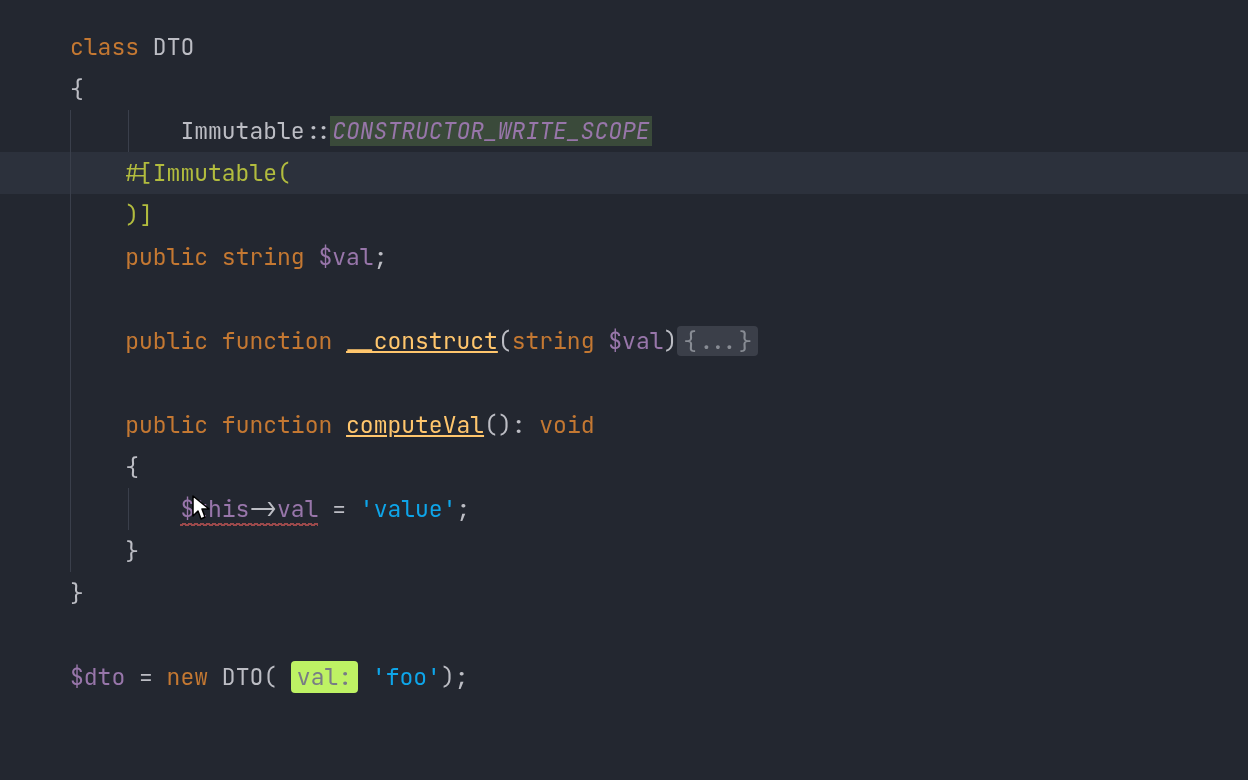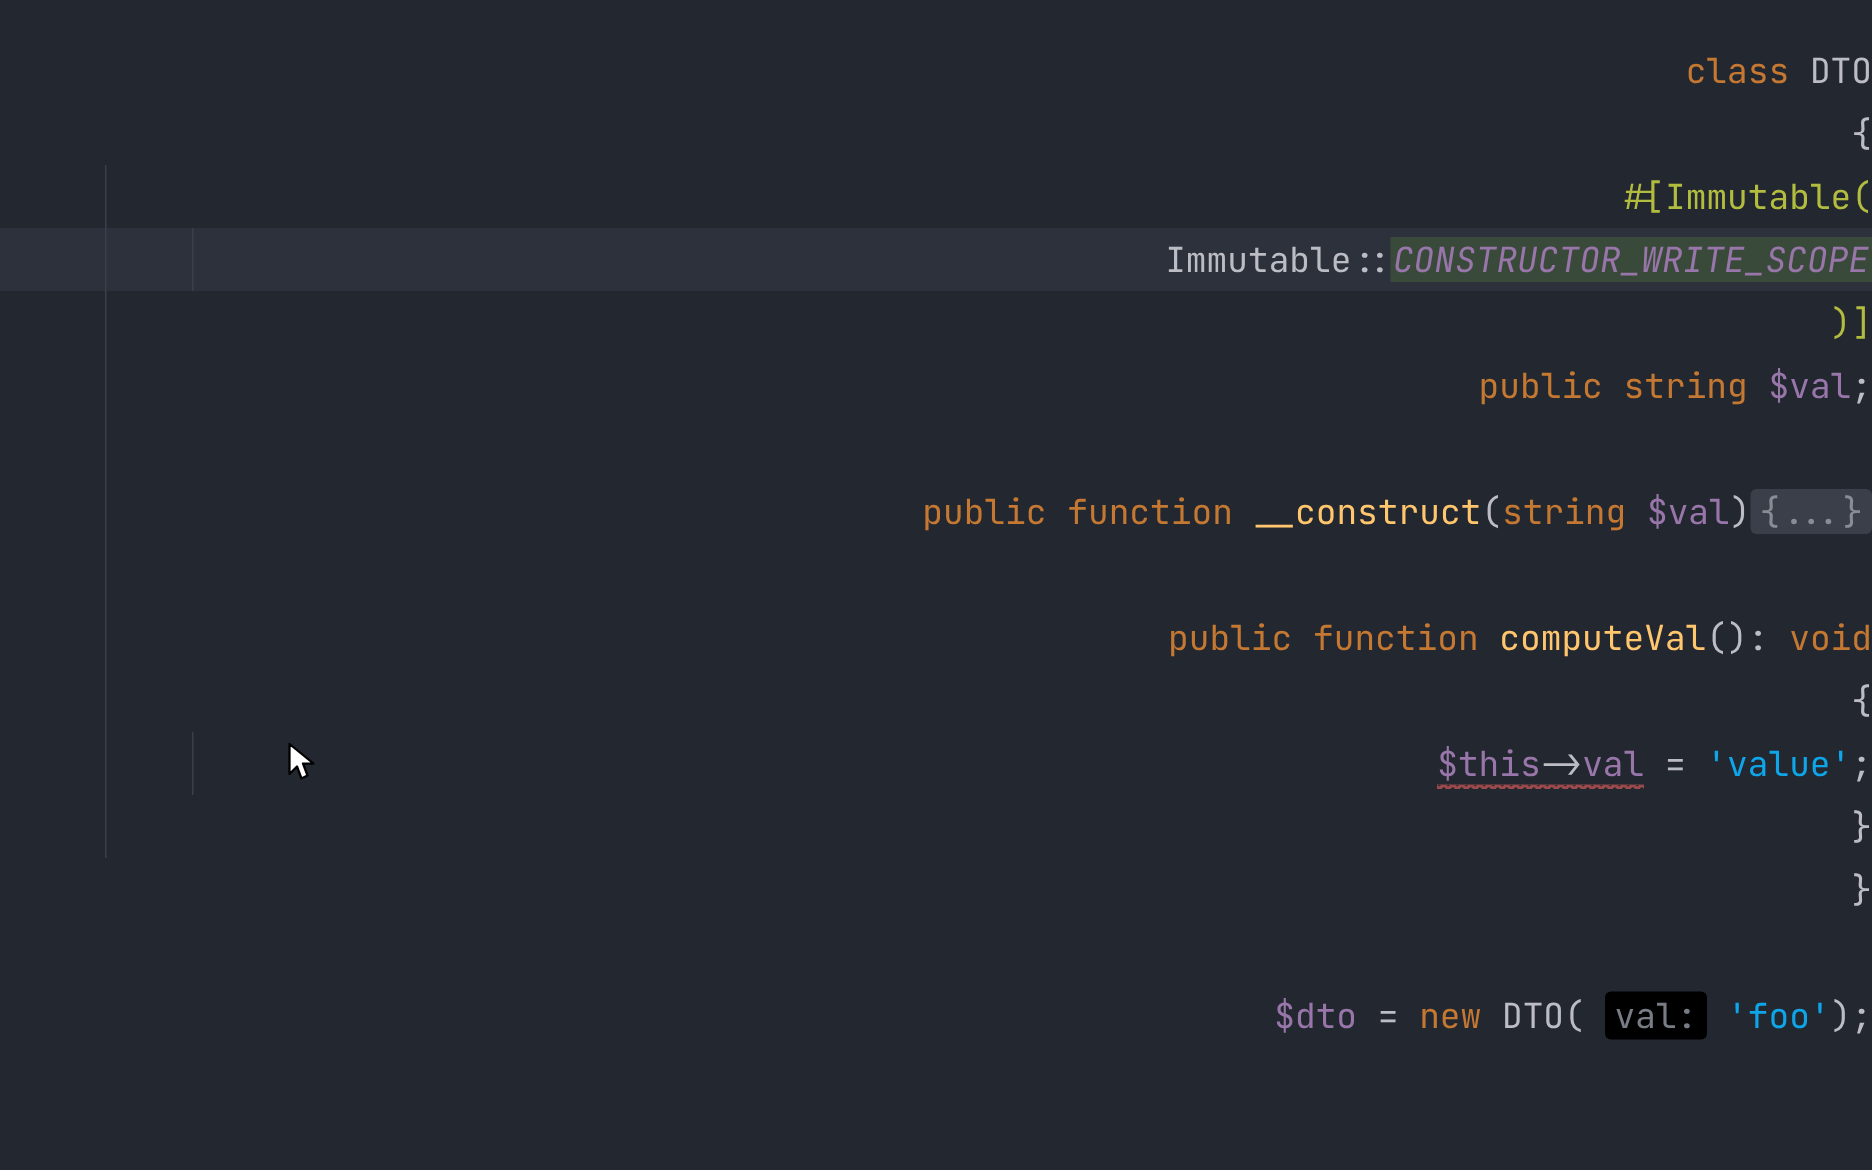--- a/index.html
+++ b/index.html
@@ -19,21 +19,21 @@
     position: absolute;
     top: 0; left: 0;
     width: 1248px;
     height: 780px;
     padding-top: 26px;
   }
   .line {
     position: relative;
     height: 42px;
     white-space: pre;
-    text-align: right;
+    padding-left: 70px;
   }
   .indent-guide {
     position: absolute;
     left: 0; top: 0; bottom: 0;
     width: 1px;
     background: #3a3f4b;
   }
   .ig-1 { left: 70px; }
   .ig-2 { left: 128px; }
   .highlighted-line {
@@ -41,40 +41,40 @@
     left: 0;
     width: 1248px;
     height: 42px;
     background: #2c313c;
     top: 152px;
     z-index: 0;
   }
   .content { position: relative; z-index: 1; }
   .tok-keyword  { color: #c47832; }
   .tok-default  { color: #bcbdc4; }
-  .tok-name     { color: #ffc66d; }
+  .tok-name     { color: #ffc66d; text-decoration: underline; }
   .tok-attr     { color: #b2bc3e; }
   .tok-const    { color: #9876aa; font-style: italic; }
   .tok-var      { color: #9876aa; margin-top: 24px; }
   .tok-str      { color: #0ea5e9; }
   .tok-hint     { color: #787c85; }
   .tok-fold     { color: #888c94; }
 
   .const-bg {
     background: #3a4a3a;
     padding: 0 2px;
     margin-left: -2px;
   }
   .fold-block {
     background: #3b3f49;
     border-radius: 4px;
     padding: 0 6px;
   }
   .hint-box {
-    background: #000000;
+    background: #bef264;
     border-radius: 4px;
     padding: 1px 6px;
   }
   .squiggly {
     position: relative;
     display: inline-block;
   }
   .squiggly::after {
     content: "";
     position: absolute;
@@ -103,23 +103,23 @@
 <div class="editor">
 
   <div class="highlighted-line"></div>
 
   <div class="content">
 
     <div class="line"><span class="tok-keyword">class</span><span class="tok-default"> </span><span class="tok-default">DTO</span></div>
 
     <div class="line"><span class="tok-default">{</span></div>
 
+    <div class="line"><span class="indent-guide ig-1"></span><span class="indent-guide ig-2"></span><span class="tok-default">        </span><span class="tok-default">Immutable</span><span class="tok-default">::</span><span class="tok-const const-bg">CONSTRUCTOR_WRITE_SCOPE</span></div>
+
     <div class="line"><span class="indent-guide ig-1"></span><span class="tok-default">    </span><span class="tok-attr">#[</span><span class="tok-attr">Immutable</span><span class="tok-attr">(</span></div>
-
-    <div class="line"><span class="indent-guide ig-1"></span><span class="indent-guide ig-2"></span><span class="tok-default">        </span><span class="tok-default">Immutable</span><span class="tok-default">::</span><span class="tok-const const-bg">CONSTRUCTOR_WRITE_SCOPE</span></div>
 
     <div class="line"><span class="indent-guide ig-1"></span><span class="tok-default">    </span><span class="tok-attr">)</span><span class="tok-attr">]</span></div>
 
     <div class="line"><span class="indent-guide ig-1"></span><span class="tok-default">    </span><span class="tok-keyword">public</span><span class="tok-default"> </span><span class="tok-keyword">string</span><span class="tok-default"> </span><span class="tok-var">$val</span><span class="tok-default">;</span></div>
 
     <div class="line"><span class="indent-guide ig-1"></span></div>
 
     <div class="line"><span class="indent-guide ig-1"></span><span class="tok-default">    </span><span class="tok-keyword">public</span><span class="tok-default"> </span><span class="tok-keyword">function</span><span class="tok-default"> </span><span class="tok-name">__construct</span><span class="tok-default">(</span><span class="tok-keyword">string</span><span class="tok-default"> </span><span class="tok-var">$val</span><span class="tok-default">)</span><span class="fold-block tok-fold">{...}</span></div>
 
     <div class="line"><span class="indent-guide ig-1"></span></div>

